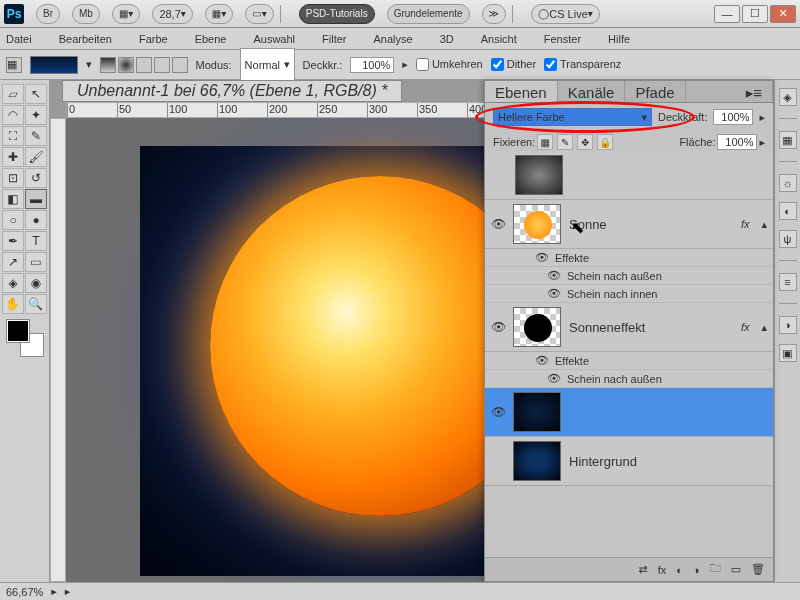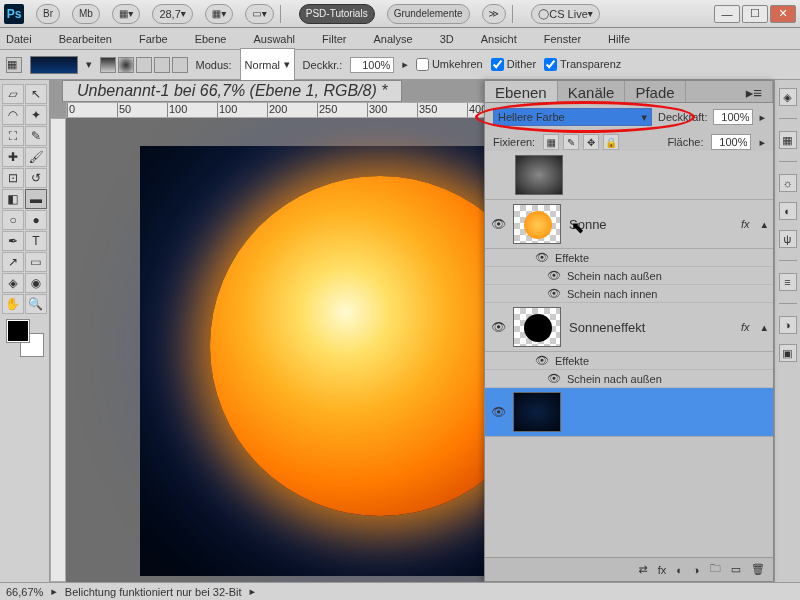--- a/index.html
+++ b/index.html
@@ -38,21 +38,21 @@
 .canvas{position:absolute;top:38px;left:16px;right:0;bottom:0;background:#6e6e6e;overflow:hidden}
 .art{position:absolute;top:28px;left:74px;width:430px;height:430px;background:radial-gradient(circle at 50% 35%,#0a2850 0%,#051228 40%,#010510 100%)}
 .sun{position:absolute;left:70px;top:30px;width:340px;height:340px;border-radius:50%;background:radial-gradient(circle at 40% 40%,#fffad0 0%,#ffe066 15%,#ffb020 35%,#ff7a00 60%,#d94e00 80%,#a82c00 100%);box-shadow:0 0 50px 15px rgba(255,140,0,0.8),0 0 90px 40px rgba(50,80,180,0.45)}
 .panel-right{position:absolute;top:80px;right:26px;width:290px;bottom:18px;background:#c4c4c4;border:1px solid #888;box-shadow:-2px 0 6px rgba(0,0,0,0.25)}
 .p-tabs{height:22px;background:#b4b4b4;display:flex;border-bottom:1px solid #888}
 .p-tab{padding:3px 10px;border-right:1px solid #999;font-size:15px}
 .p-tab.active{background:#c8c8c8}
 .p-top{padding:5px 8px;display:flex;align-items:center;gap:6px;position:relative}
 .blend-drop{flex:1;border:1px solid #4a6fbf;background:#3a7fe0;color:#fff;padding:2px 4px;font-size:11px;display:flex;align-items:center;justify-content:space-between;height:18px}
 .highlight-oval{position:absolute;left:-10px;top:-2px;width:220px;height:32px;border:3px solid #e91010;border-radius:50%;pointer-events:none}
-.p-row{padding:3px 8px;display:flex;align-items:center;gap:8px;font-size:11px;border-bottom:1px solid #b0b0b0}
+.p-row{padding:3px 8px;display:flex;align-items:center;gap:2px;font-size:11px;border-bottom:1px solid #b0b0b0}
 .small-in{width:40px;border:1px solid #999;background:#fff;padding:1px 3px;text-align:right;font-size:11px}
 .lock-icons{display:flex;gap:4px}
 .lock-icons span{width:16px;height:16px;border:1px solid #aaa;display:flex;align-items:center;justify-content:center;font-size:10px;background:#d8d8d8}
 .layers{overflow-y:auto;position:absolute;top:70px;left:0;right:0;bottom:24px}
 .layer{display:flex;align-items:center;padding:4px 6px;border-bottom:1px solid #aaa;gap:8px;background:#c8c8c8}
 .layer.sel{background:#4a8fe8;color:#fff}
 .eye{width:14px;height:14px;font-size:12px}
 .thumb{width:48px;height:40px;border:1px solid #666;background:#fff;flex-shrink:0;position:relative}
 .thumb.chk{background-image:linear-gradient(45deg,#ccc 25%,transparent 25%,transparent 75%,#ccc 75%),linear-gradient(45deg,#ccc 25%,#fff 25%,#fff 75%,#ccc 75%);background-size:12px 12px;background-position:0 0,6px 6px}
 .thumb .sun-t{position:absolute;top:6px;left:10px;width:28px;height:28px;border-radius:50%;background:radial-gradient(#ffcc55,#ff8800)}
@@ -278,33 +278,37 @@
     <div class="effect-row">
         <span style="margin-left:12px">👁</span>
         <span>Schein nach außen</span>
       </div>
 
     <div class="layer sel">
       <span class="eye">👁</span>
       <div class="thumb dark"></div>
     </div>
 
+    <div class="layer">
+      <span class="eye"></span>
+      <div class="thumb dark" style="background:radial-gradient(#0a3060 30%,#010510)"></div>
+      <span class="lname">Hintergrund</span>
+    </div>
   </div>
 
   <div class="layer-foot">
     <span>⇄</span>
     <span>fx</span>
     <span>◐</span>
     <span>◑</span>
     <span>🗀</span>
     <span>▭</span>
     <span>🗑</span>
   </div>
 </div>
 
 <div class="cursor">⬉</div>
 
 <div class="statusbar">
   <span>66,67%</span>
   <span>▸</span>
-  <span>Belichtung funktioniert nur bei 32-Bit</span>
   <span>▸</span>
 </div>
 
 </body></html>

